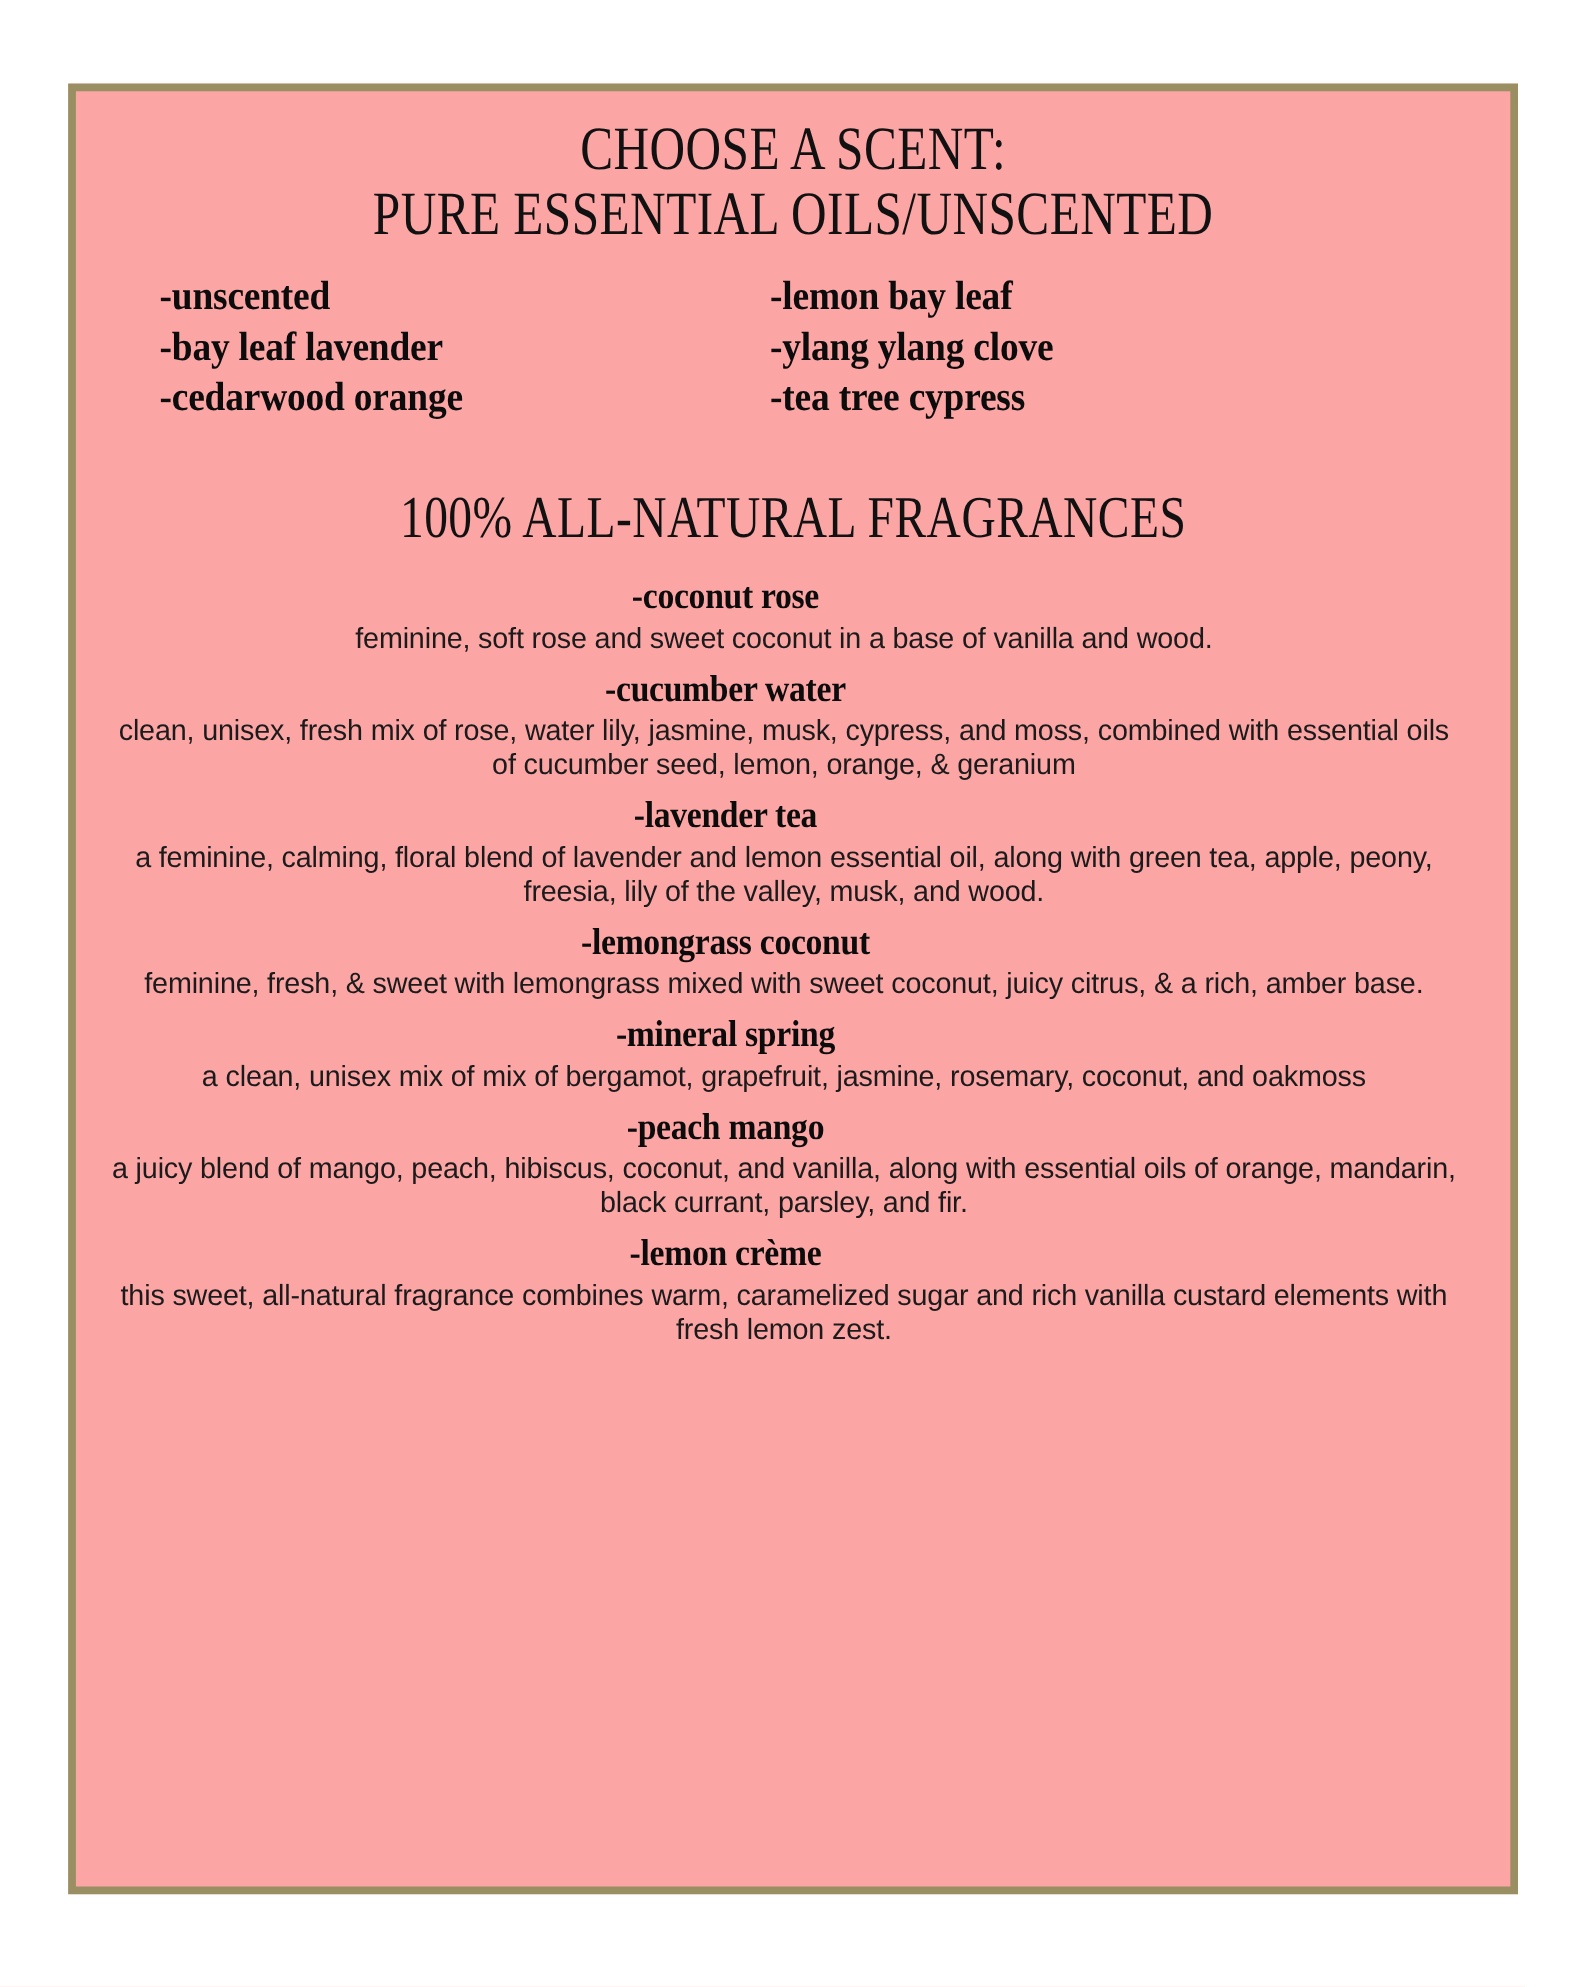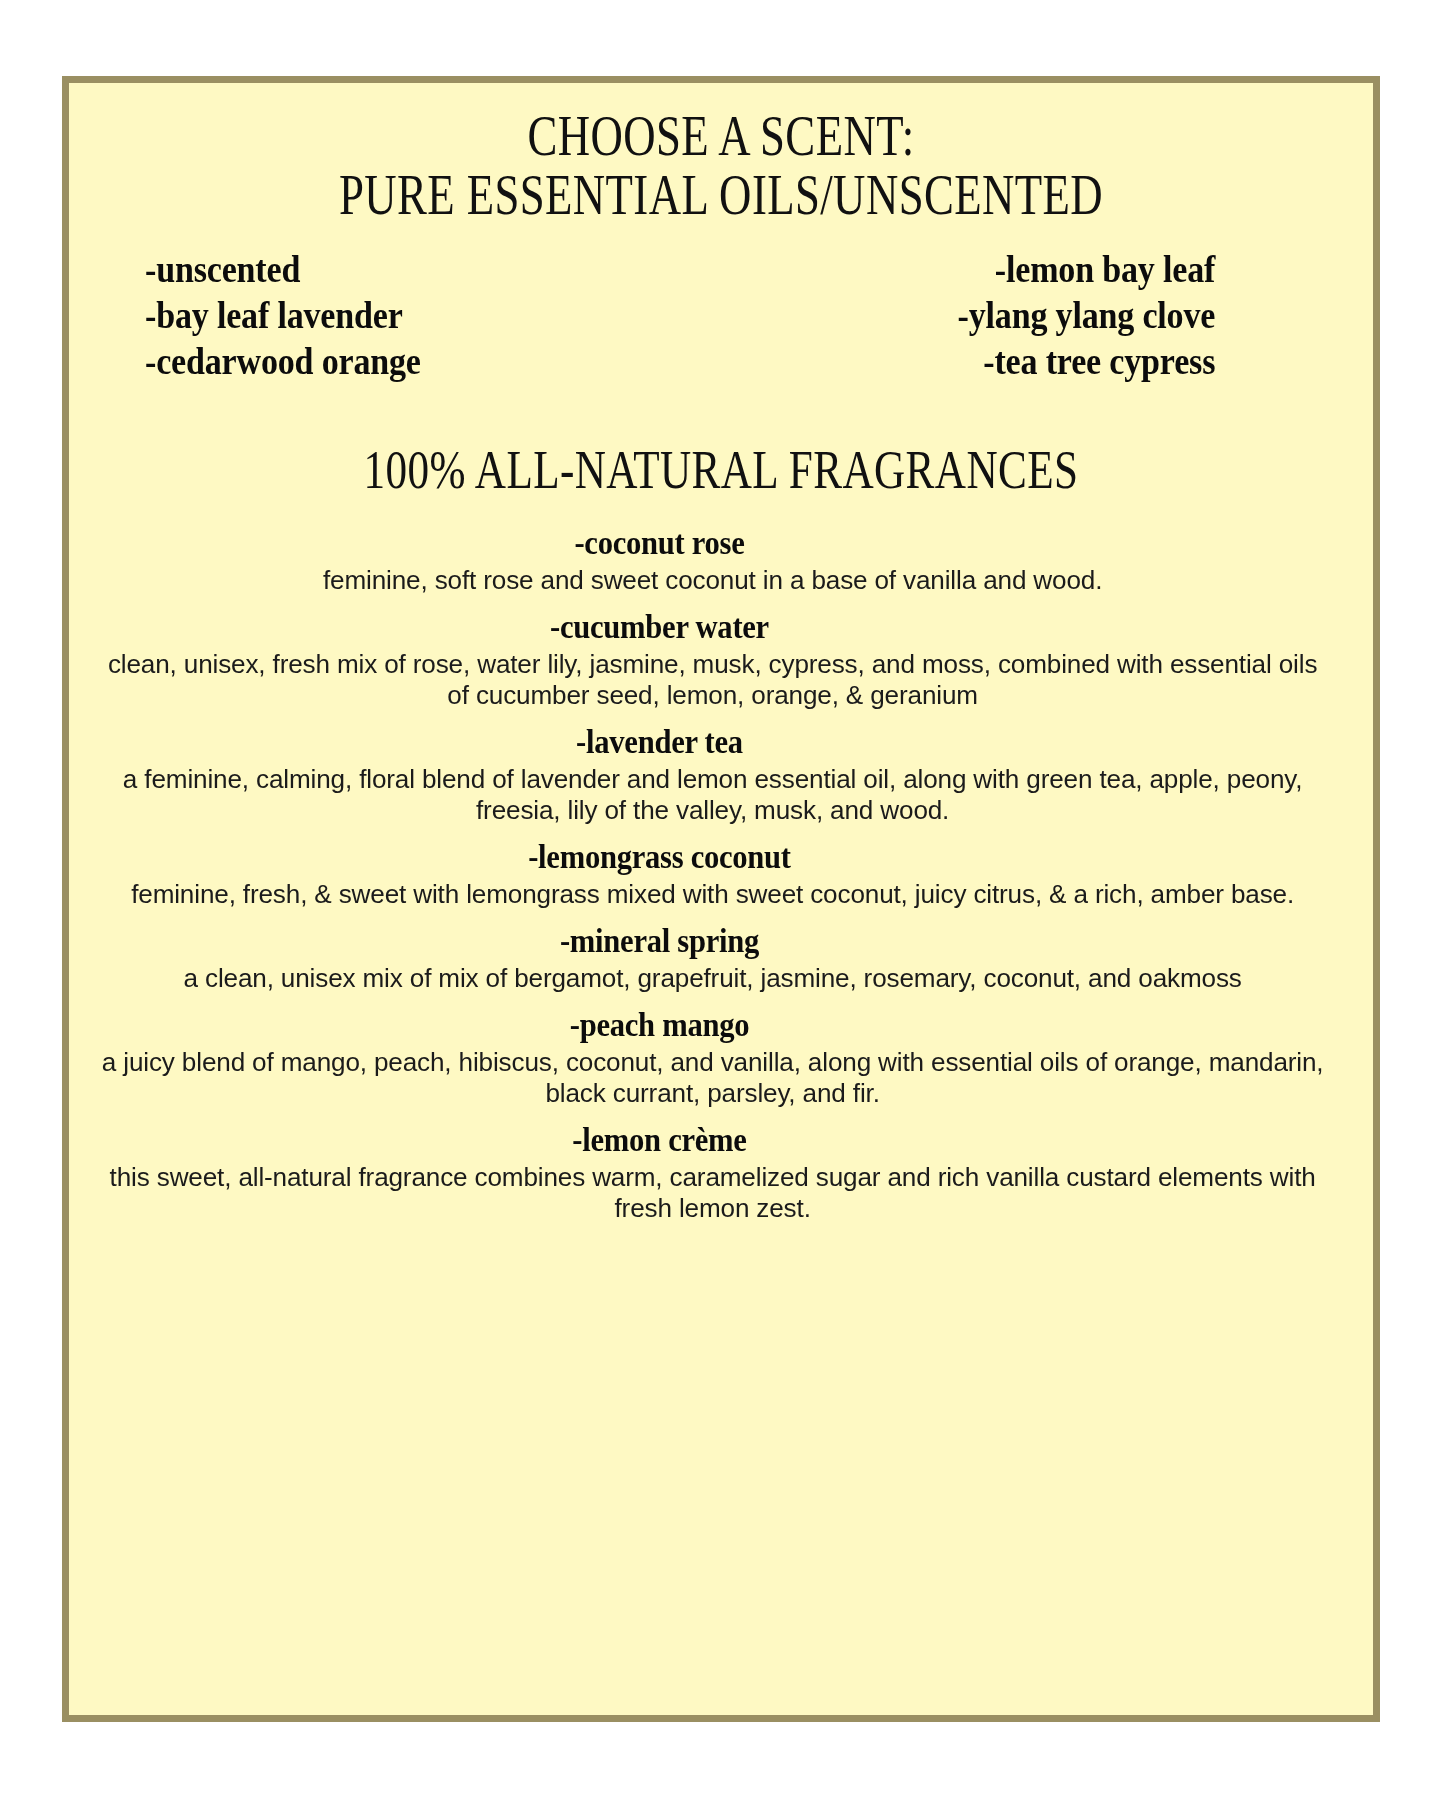--- a/index.html
+++ b/index.html
@@ -23,21 +23,21 @@
     box-sizing: border-box;
   }
   .frame {
     position: absolute;
     left: 62px;
     top: 76px;
     width: 1318px;
     height: 1646px;
     border: 7px solid #9a8f62;
     box-sizing: border-box;
-    background: #fef9c3;
+    background: #fca5a5;
   }
   .frame-inner {
     position: absolute;
     left: 0;
     top: 0;
     right: 0;
     bottom: 0;
     padding: 14px 22px 10px 22px;
     box-sizing: border-box;
   }
@@ -77,21 +77,21 @@
     margin-top: 22px;
     display: flex;
     width: 100%;
     padding-left: 34px;
     box-sizing: border-box;
   }
   .scent-col {
     flex: 0 0 auto;
   }
   .scent-col.left  { width: 555px; margin-left: 20px; }
-  .scent-col.right { width: 560px; text-align: right; }
+  .scent-col.right { width: 560px; }
 
   .scent-opt {
     font-family: "Liberation Serif", "DejaVu Serif", serif;
     font-weight: 700;
     font-size: 37px;
     line-height: 46px;
     color: #0c0c0c;
     transform: scaleX(0.92);
     transform-origin: left center;
     white-space: nowrap;

